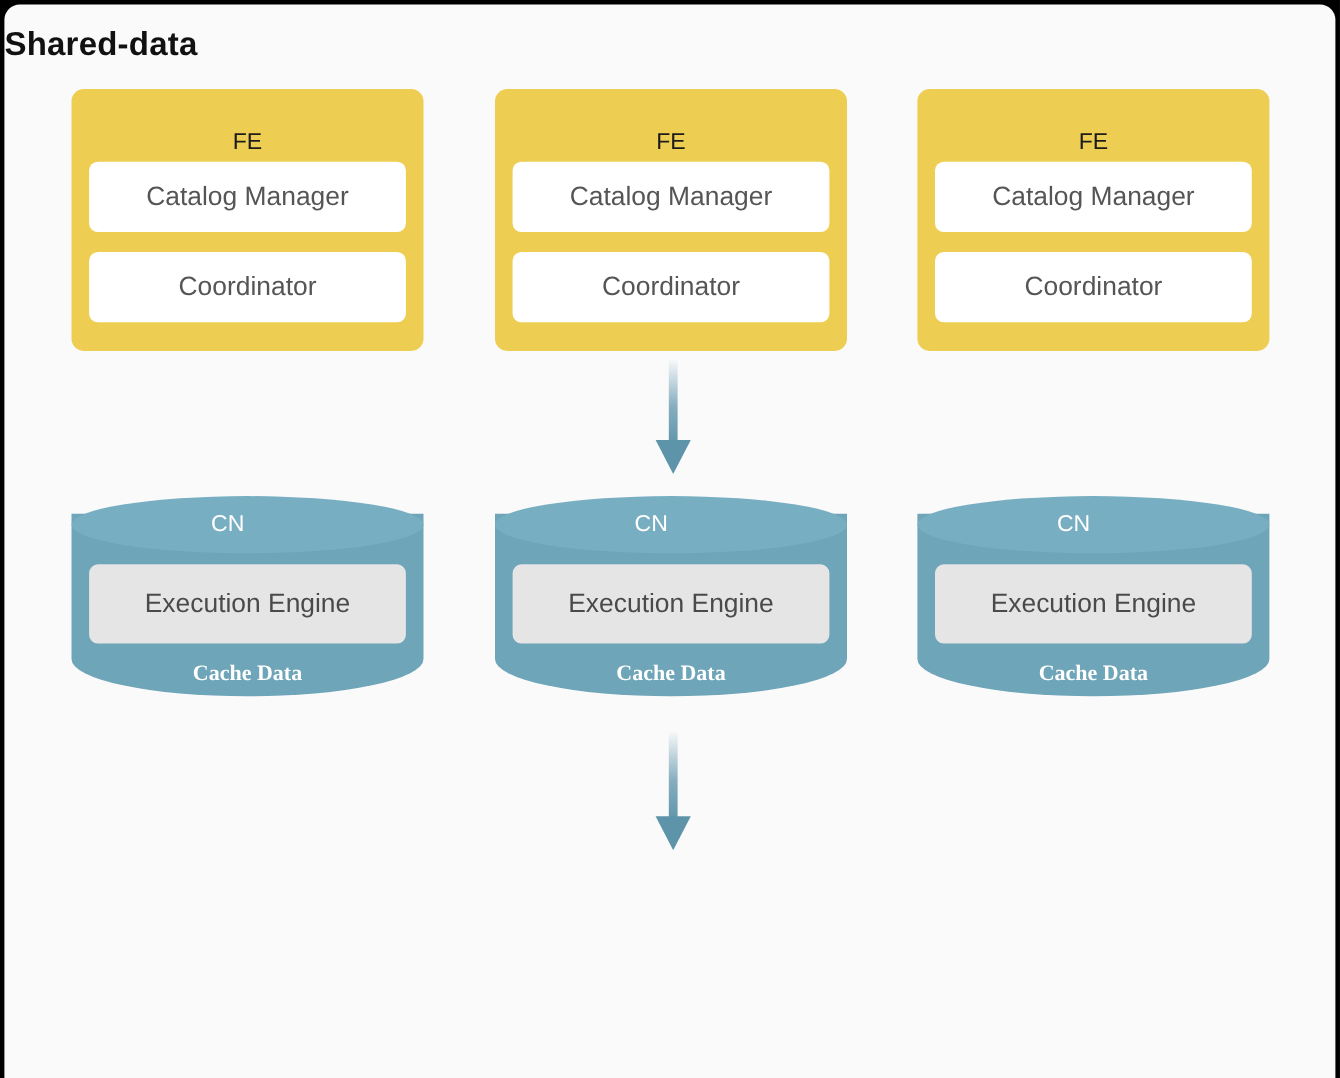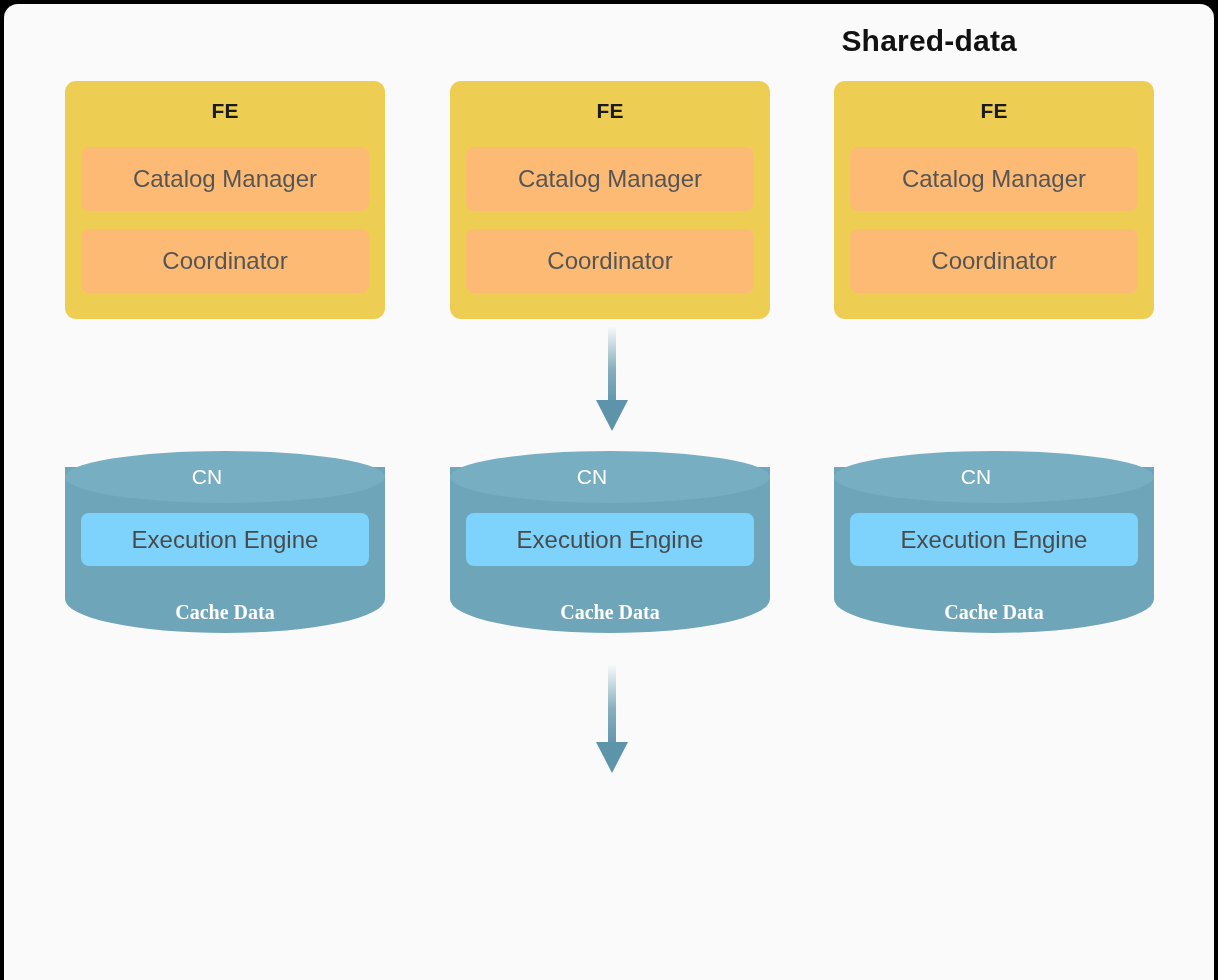--- a/index.html
+++ b/index.html
@@ -25,21 +25,21 @@
     border-radius: 14px 14px 0 0;
     overflow: hidden;
   }
 
   
   #diagram-title {
     position: absolute;
     left: 0;
     top: 20px;
     width: 1013px;
-    text-align: right;
+    text-align: left;
     font-size: 30px;
     font-weight: bold;
     color: #111111;
     letter-spacing: 0.2px;
   }
 
   
   .fe-row {
     position: absolute;
     left: 0;
@@ -55,34 +55,34 @@
     background: #EECE52;
     border-radius: 11px;
     box-sizing: border-box;
   }
   .fe-node.col0 { left: 61px; }
   .fe-node.col1 { left: 446px; }
   .fe-node.col2 { left: 830px; }
 
   .fe-title {
     position: absolute;
-    top: 18px;
+    top: 36px;
     left: 0;
     width: 100%;
     text-align: center;
     font-size: 21px;
-    font-weight: bold;
+    font-weight: normal;
     color: #1b1b1b;
   }
   .fe-inner {
     position: absolute;
     left: 16px;
     width: 288px;
     height: 64px;
-    background: #fdba74;
+    background: #ffffff;
     border-radius: 8px;
     display: flex;
     align-items: center;
     justify-content: center;
     font-size: 24px;
     color: #555555;
     box-sizing: border-box;
   }
   .fe-inner.slot0 { top: 66px; }
   .fe-inner.slot1 { top: 148px; }
@@ -140,22 +140,22 @@
     text-align: center;
     font-size: 21px;
     color: #FFFFFF;
     z-index: 3;
   }
   .cn-inner {
     position: absolute;
     left: 16px;
     top: 62px;
     width: 288px;
-    height: 53px;
-    background: #7dd3fc;
+    height: 72px;
+    background: #e5e5e5;
     border-radius: 8px;
     display: flex;
     align-items: center;
     justify-content: center;
     font-size: 24px;
     color: #4A4A4A;
     z-index: 3;
     box-sizing: border-box;
   }
   .cn-footer {

